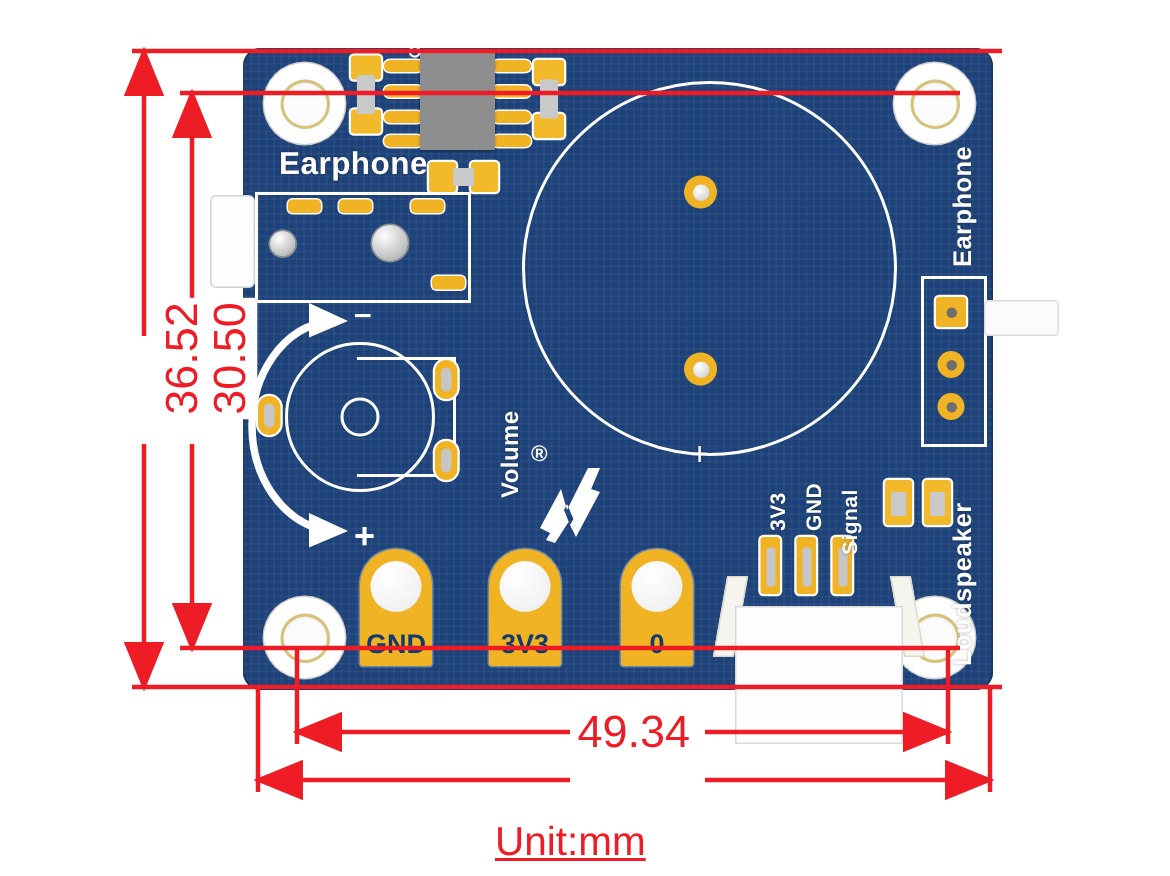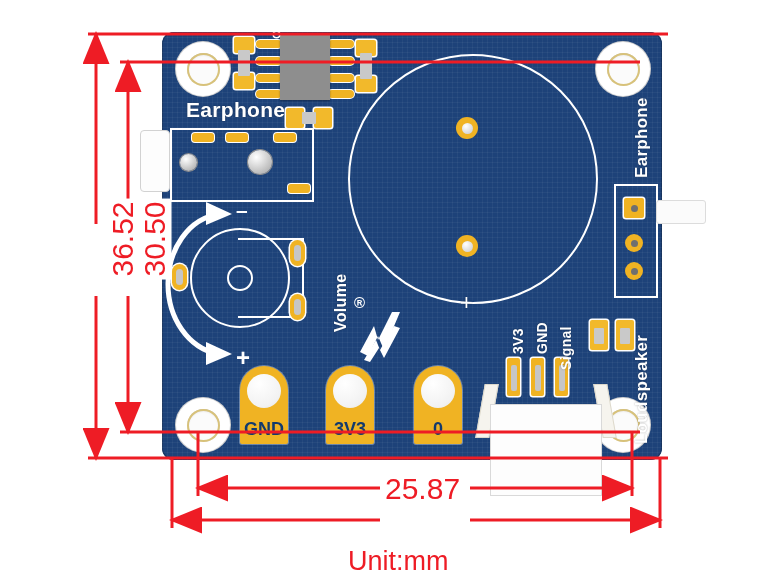--- a/index.html
+++ b/index.html
@@ -455,17 +455,17 @@
 
       <line x1="172" y1="458" x2="172" y2="528"></line>
       <line x1="660" y1="458" x2="660" y2="528"></line>
       <line x1="198" y1="432" x2="198" y2="496"></line>
       <line x1="632" y1="432" x2="632" y2="496"></line>
     </g>
   </svg>
 
   <div class="dimtext" style="left:82px; top:222px; font-size:30px; transform:rotate(-90deg); transform-origin:center;">36.52</div>
   <div class="dimtext" style="left:114px; top:222px; font-size:30px; transform:rotate(-90deg); transform-origin:center;">30.50</div>
-  <div class="dimtext" style="left:382px; top:472px; font-size:30px;">25.87</div>
-
-  <div id="unit-label" style="left:348px; top:546px;">Unit:mm</div>
+  <div class="dimtext" style="left:382px; top:472px; font-size:30px;">49.34</div>
+
+  <div id="unit-label" style="left:330px; top:546px;text-decoration:underline;">Unit:mm</div>
 
 </div>
 
 </body></html>

